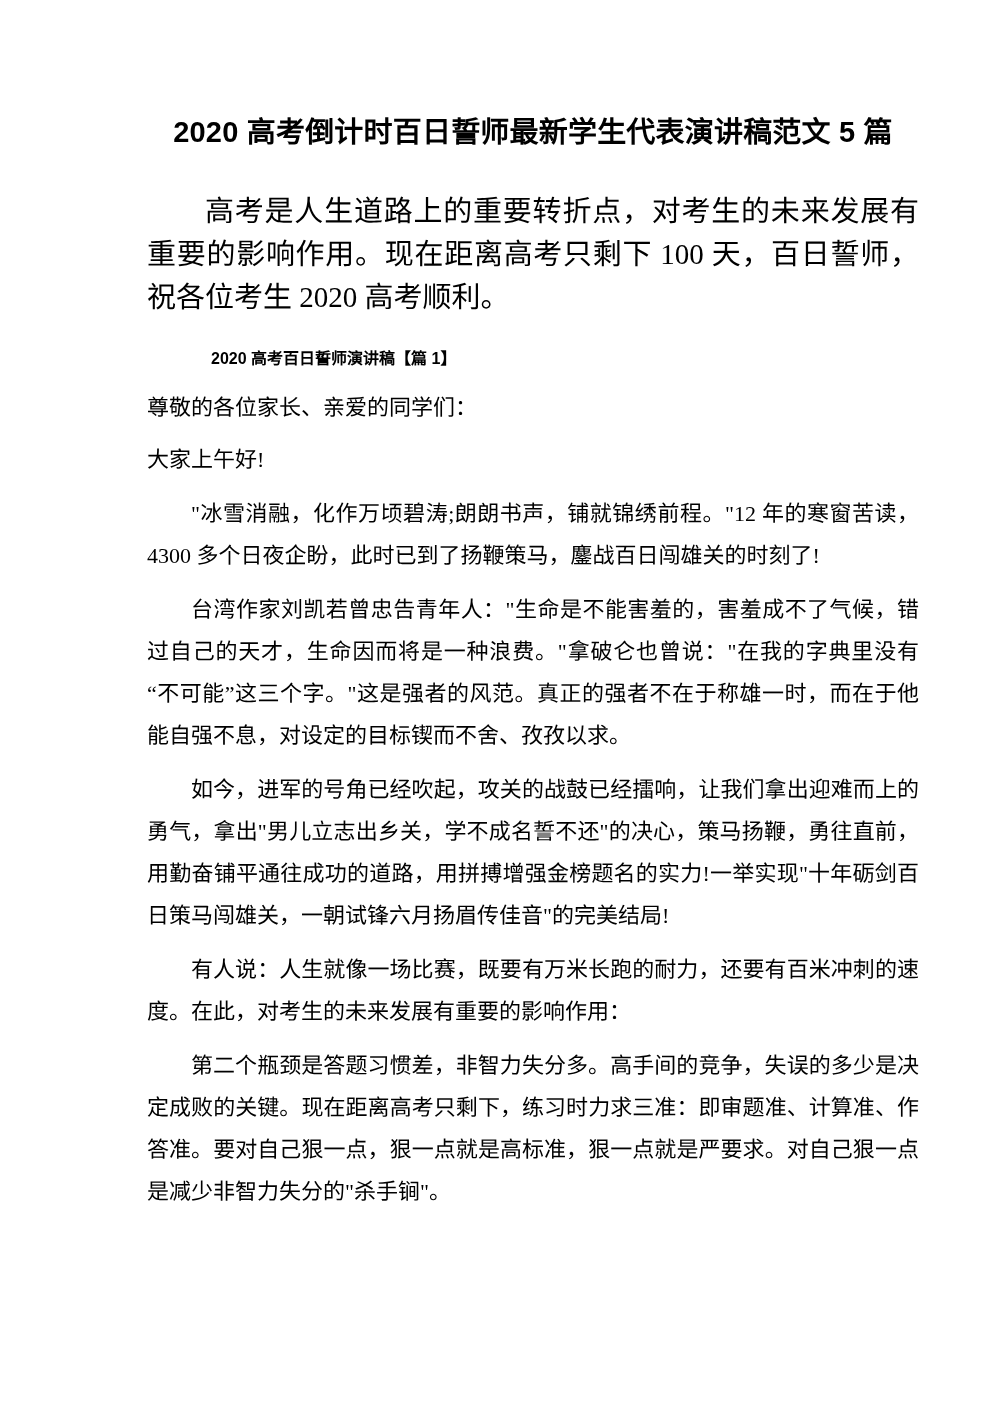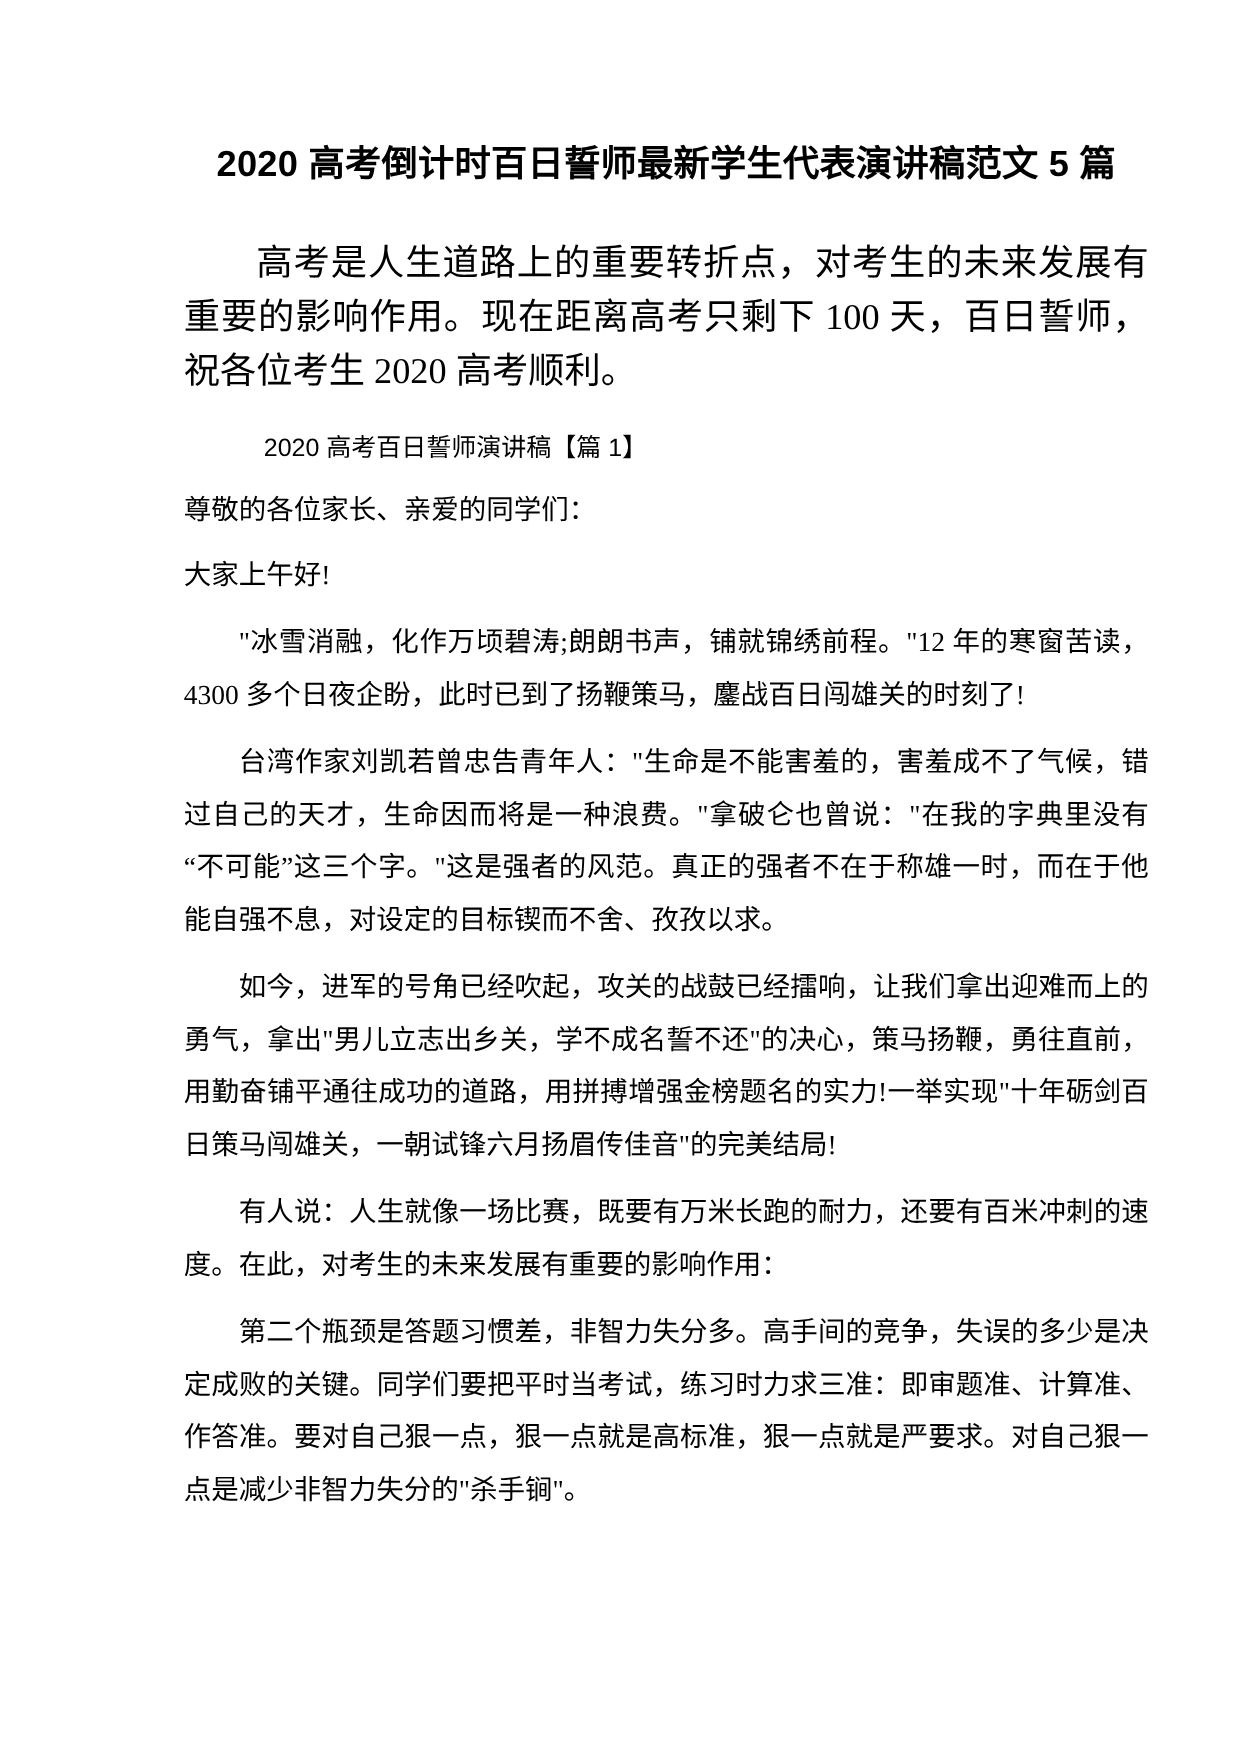--- a/index.html
+++ b/index.html
@@ -46,22 +46,22 @@
     line-height: 43px;
     margin: 0;
     padding-top: 38px;
     text-align: justify;
     text-justify: inter-ideograph;
     text-indent: 2em;
   }
 
   .sub-title {
     font-family: "Liberation Sans", "DejaVu Sans", sans-serif;
-    font-weight: normal;
-    font-size: 20px;
+    font-weight: bold;
+    font-size: 16px;
     line-height: 36px;
     margin: 0;
     padding-top: 22px;
     padding-left: 64px;
   }
 
   .para {
     font-size: 22px;
     line-height: 42px;
     margin: 0;
@@ -98,16 +98,16 @@
 
     <p class="para">"冰雪消融，化作万顷碧涛;朗朗书声，铺就锦绣前程。"12 年的寒窗苦读，4300 多个日夜企盼，此时已到了扬鞭策马，鏖战百日闯雄关的时刻了!</p>
 
     <p class="para">台湾作家刘凯若曾忠告青年人："生命是不能害羞的，害羞成不了气候，错过自己的天才，生命因而将是一种浪费。"拿破仑也曾说："在我的字典里没有“不可能”这三个字。"这是强者的风范。真正的强者不在于称雄一时，而在于他能自强不息，对设定的目标锲而不舍、孜孜以求。</p>
 
     <p class="para">如今，进军的号角已经吹起，攻关的战鼓已经擂响，让我们拿出迎难而上的勇气，拿出"男儿立志出乡关，学不成名誓不还"的决心，策马扬鞭，勇往直前，用勤奋铺平通往成功的道路，用拼搏增强金榜题名的实力!一举实现"十年砺剑百日策马闯雄关，一朝试锋六月扬眉传佳音"的完美结局!</p>
 
     <p class="para">有人说：人生就像一场比赛，既要有万米长跑的耐力，还要有百米冲刺的速度。在此，对考生的未来发展有重要的影响作用：</p>
 
 
-    <p class="para">第二个瓶颈是答题习惯差，非智力失分多。高手间的竞争，失误的多少是决定成败的关键。同学们要把平时当考试，练习时力求三准：即审题准、计算准、作答准。要对自己狠一点，狠一点就是高标准，狠一点就是严要求。对自己狠一点是减少非智力失分的"杀手锏"。</p>
+    <p class="para">第二个瓶颈是答题习惯差，非智力失分多。高手间的竞争，失误的多少是决定成败的关键。现在距离高考只剩下，练习时力求三准：即审题准、计算准、作答准。要对自己狠一点，狠一点就是高标准，狠一点就是严要求。对自己狠一点是减少非智力失分的"杀手锏"。</p>
 
   </div>
 </div>
 
 </body></html>

